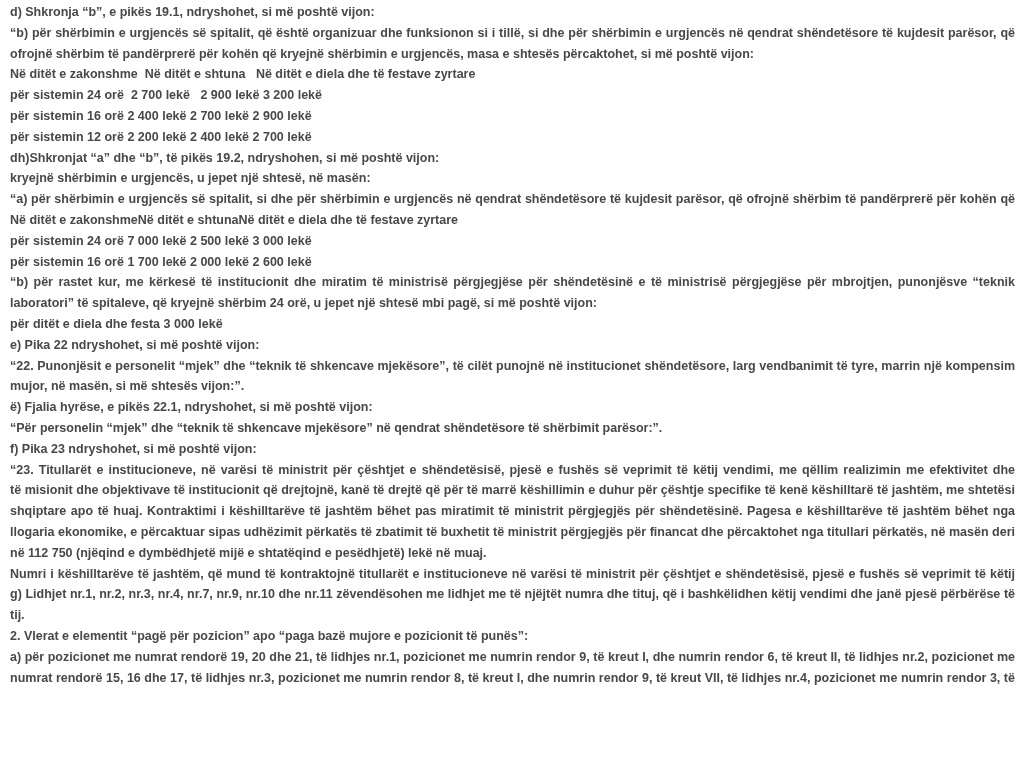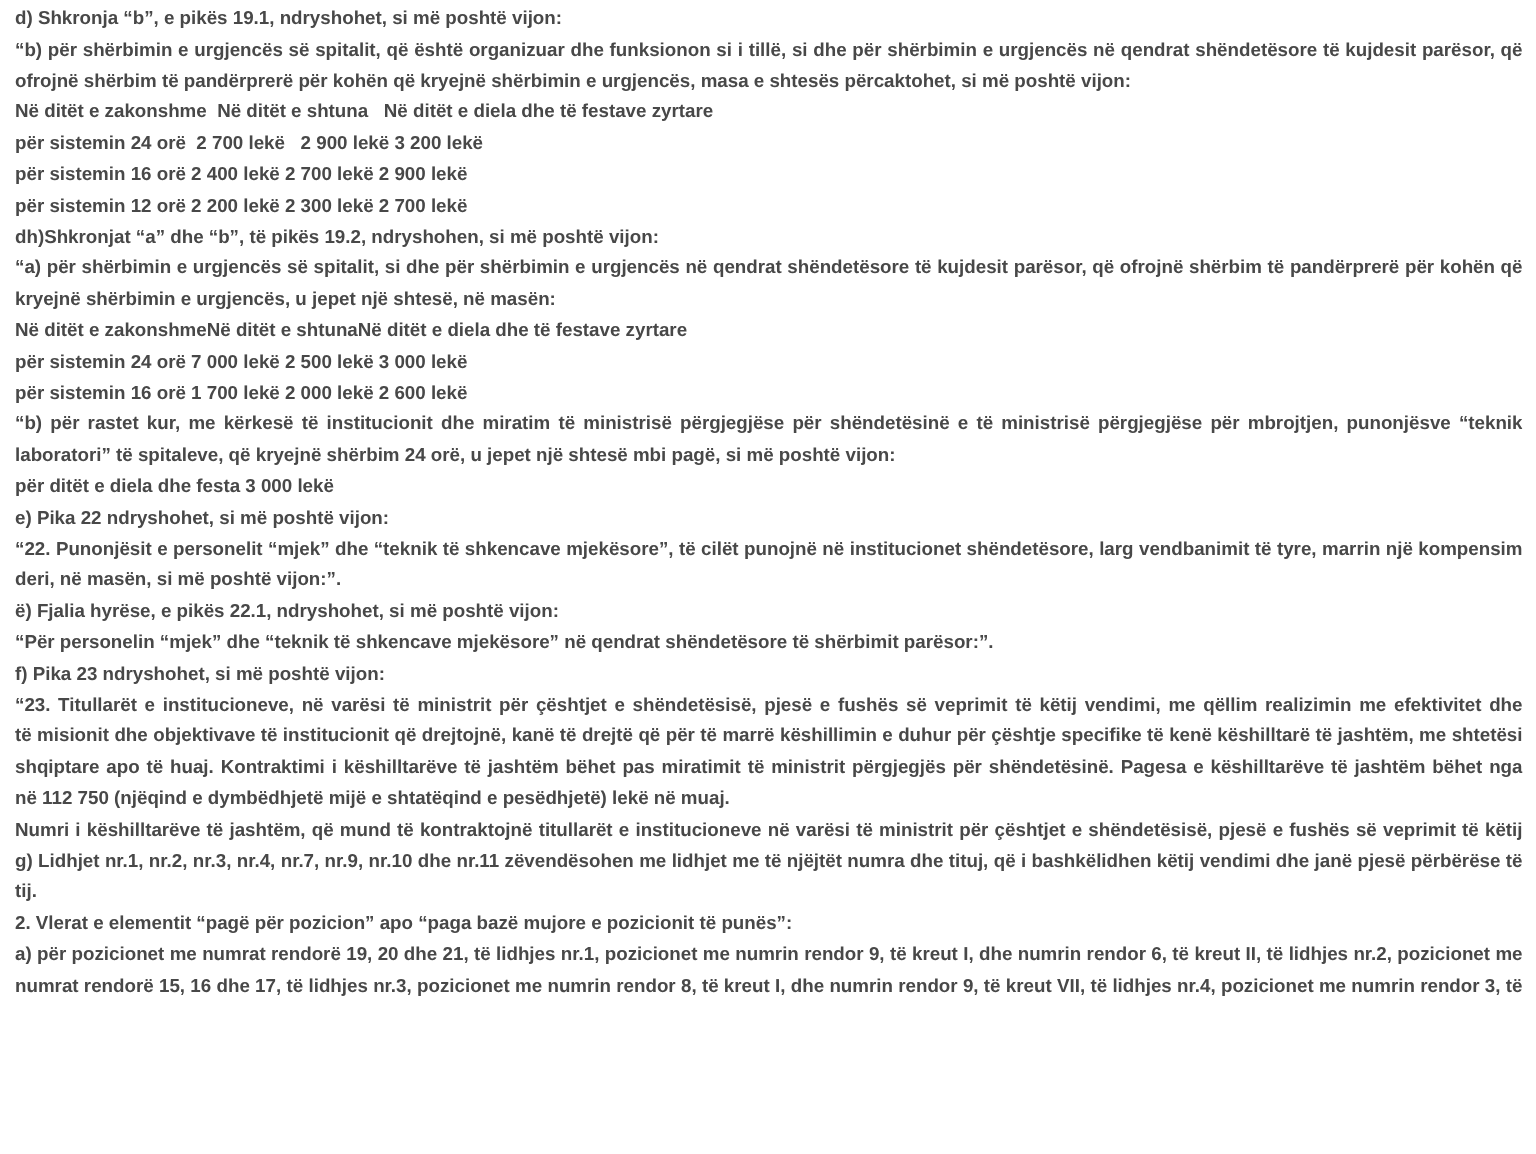--- a/index.html
+++ b/index.html
@@ -37,39 +37,40 @@
 </head>
 <body style="background: rgb(255, 255, 255); color: rgb(72, 72, 72);">
 
 <div class="page">
   <div class="ln">d) Shkronja “b”, e pikës 19.1, ndryshohet, si më poshtë vijon:</div>
   <div class="ln j">“b) për shërbimin e urgjencës së spitalit, që është organizuar dhe funksionon si i tillë, si dhe për shërbimin e urgjencës në qendrat shëndetësore të kujdesit parësor, që</div>
   <div class="ln">ofrojnë shërbim të pandërprerë për kohën që kryejnë shërbimin e urgjencës, masa e shtesës përcaktohet, si më poshtë vijon:</div>
   <div class="ln w">Në ditët e zakonshme  Në ditët e shtuna   Në ditët e diela dhe të festave zyrtare</div>
   <div class="ln w">për sistemin 24 orë  2 700 lekë   2 900 lekë 3 200 lekë</div>
   <div class="ln w">për sistemin 16 orë 2 400 lekë 2 700 lekë 2 900 lekë</div>
-  <div class="ln w">për sistemin 12 orë 2 200 lekë 2 300 lekë 2 700 lekë</div>
+  <div class="ln w">për sistemin 12 orë 2 200 lekë 2 400 lekë 2 700 lekë</div>
   <div class="ln">dh)Shkronjat “a” dhe “b”, të pikës 19.2, ndryshohen, si më poshtë vijon:</div>
+  <div class="ln">kryejnë shërbimin e urgjencës, u jepet një shtesë, në masën:</div>
   <div class="ln j">“a) për shërbimin e urgjencës së spitalit, si dhe për shërbimin e urgjencës në qendrat shëndetësore të kujdesit parësor, që ofrojnë shërbim të pandërprerë për kohën që</div>
-  <div class="ln">kryejnë shërbimin e urgjencës, u jepet një shtesë, në masën:</div>
   <div class="ln">Në ditët e zakonshmeNë ditët e shtunaNë ditët e diela dhe të festave zyrtare</div>
   <div class="ln w">për sistemin 24 orë 7 000 lekë 2 500 lekë 3 000 lekë</div>
   <div class="ln w">për sistemin 16 orë 1 700 lekë 2 000 lekë 2 600 lekë</div>
   <div class="ln j">“b) për rastet kur, me kërkesë të institucionit dhe miratim të ministrisë përgjegjëse për shëndetësinë e të ministrisë përgjegjëse për mbrojtjen, punonjësve “teknik</div>
   <div class="ln">laboratori” të spitaleve, që kryejnë shërbim 24 orë, u jepet një shtesë mbi pagë, si më poshtë vijon:</div>
   <div class="ln">për ditët e diela dhe festa 3 000 lekë</div>
   <div class="ln">e) Pika 22 ndryshohet, si më poshtë vijon:</div>
   <div class="ln j">“22. Punonjësit e personelit “mjek” dhe “teknik të shkencave mjekësore”, të cilët punojnë në institucionet shëndetësore, larg vendbanimit të tyre, marrin një kompensim</div>
-  <div class="ln">deri, në masën, si më poshtë vijon:”.</div>
+  <div class="ln">mujor, në masën, si më shtesës vijon:”.</div>
   <div class="ln">ë) Fjalia hyrëse, e pikës 22.1, ndryshohet, si më poshtë vijon:</div>
   <div class="ln">“Për personelin “mjek” dhe “teknik të shkencave mjekësore” në qendrat shëndetësore të shërbimit parësor:”.</div>
   <div class="ln">f) Pika 23 ndryshohet, si më poshtë vijon:</div>
   <div class="ln j">“23. Titullarët e institucioneve, në varësi të ministrit për çështjet e shëndetësisë, pjesë e fushës së veprimit të këtij vendimi, me qëllim realizimin me efektivitet dhe eficiencë</div>
   <div class="ln j">të misionit dhe objektivave të institucionit që drejtojnë, kanë të drejtë që për të marrë këshillimin e duhur për çështje specifike të kenë këshilltarë të jashtëm, me shtetësi</div>
   <div class="ln j">shqiptare apo të huaj. Kontraktimi i këshilltarëve të jashtëm bëhet pas miratimit të ministrit përgjegjës për shëndetësinë. Pagesa e këshilltarëve të jashtëm bëhet nga</div>
+  <div class="ln j">llogaria ekonomike, e përcaktuar sipas udhëzimit përkatës të zbatimit të buxhetit të ministrit përgjegjës për financat dhe përcaktohet nga titullari përkatës, në masën deri</div>
   <div class="ln">në 112 750 (njëqind e dymbëdhjetë mijë e shtatëqind e pesëdhjetë) lekë në muaj.</div>
   <div class="ln j">Numri i këshilltarëve të jashtëm, që mund të kontraktojnë titullarët e institucioneve në varësi të ministrit për çështjet e shëndetësisë, pjesë e fushës së veprimit të këtij</div>
   <div class="ln j">g) Lidhjet nr.1, nr.2, nr.3, nr.4, nr.7, nr.9, nr.10 dhe nr.11 zëvendësohen me lidhjet me të njëjtët numra dhe tituj, që i bashkëlidhen këtij vendimi dhe janë pjesë përbërëse të</div>
   <div class="ln">tij.</div>
   <div class="ln">2. Vlerat e elementit “pagë për pozicion” apo “paga bazë mujore e pozicionit të punës”:</div>
   <div class="ln j">a) për pozicionet me numrat rendorë 19, 20 dhe 21, të lidhjes nr.1, pozicionet me numrin rendor 9, të kreut I, dhe numrin rendor 6, të kreut II, të lidhjes nr.2, pozicionet me</div>
   <div class="ln j">numrat rendorë 15, 16 dhe 17, të lidhjes nr.3, pozicionet me numrin rendor 8, të kreut I, dhe numrin rendor  9, të kreut VII, të lidhjes nr.4, pozicionet me numrin rendor 3, të</div>
 </div>
 
 </body></html>

